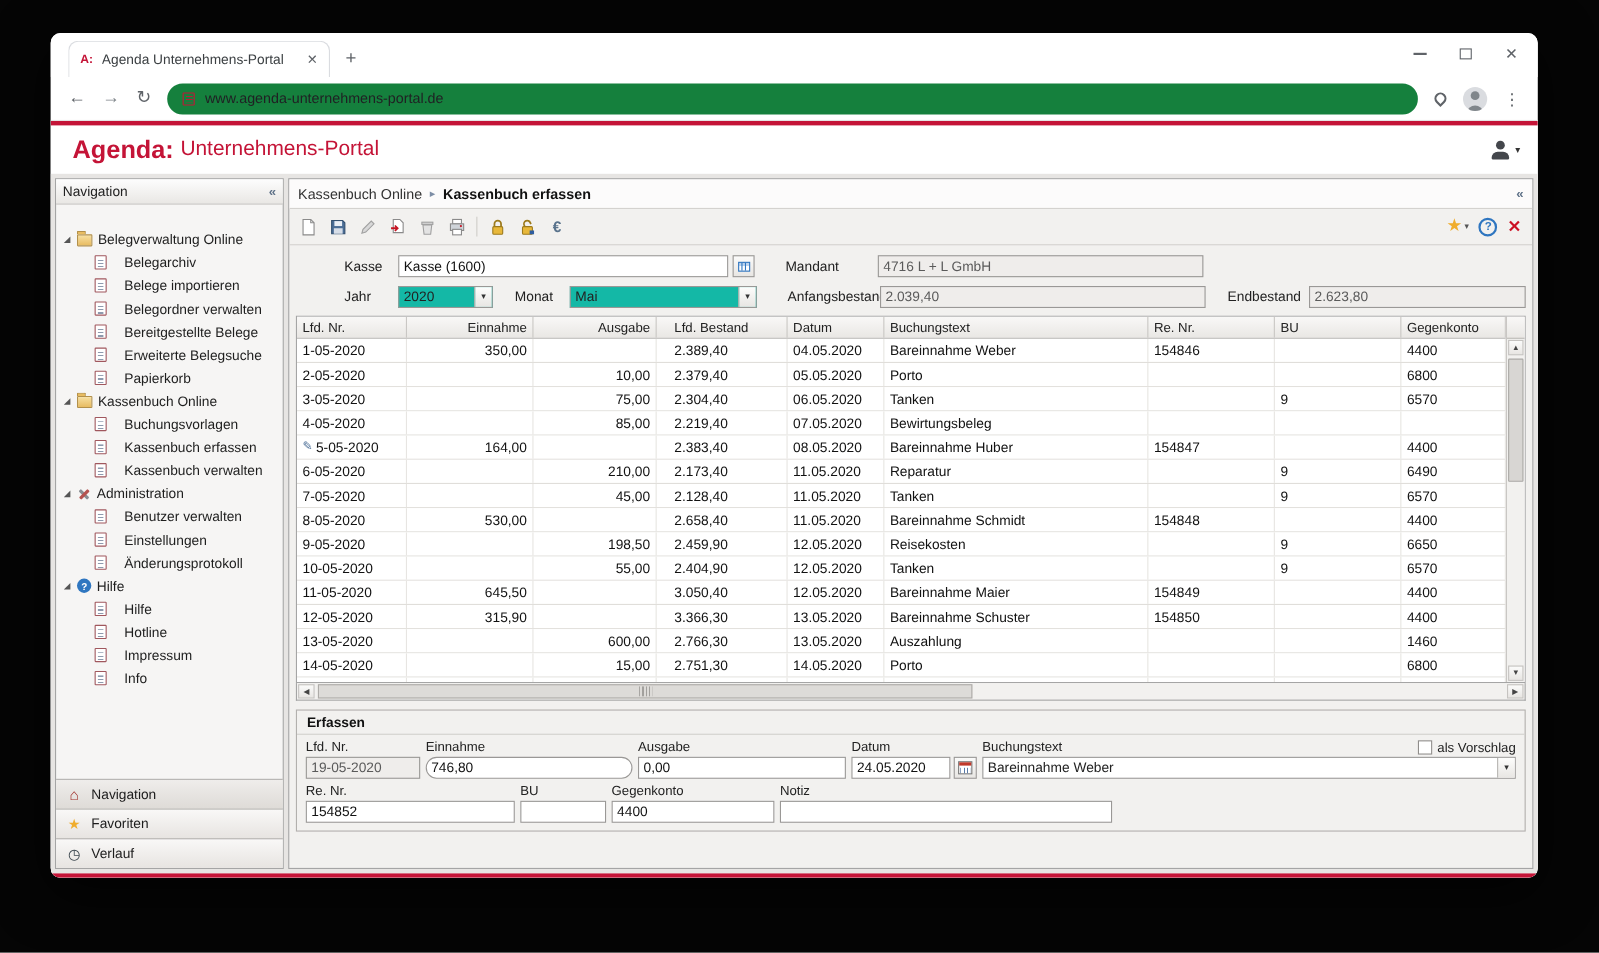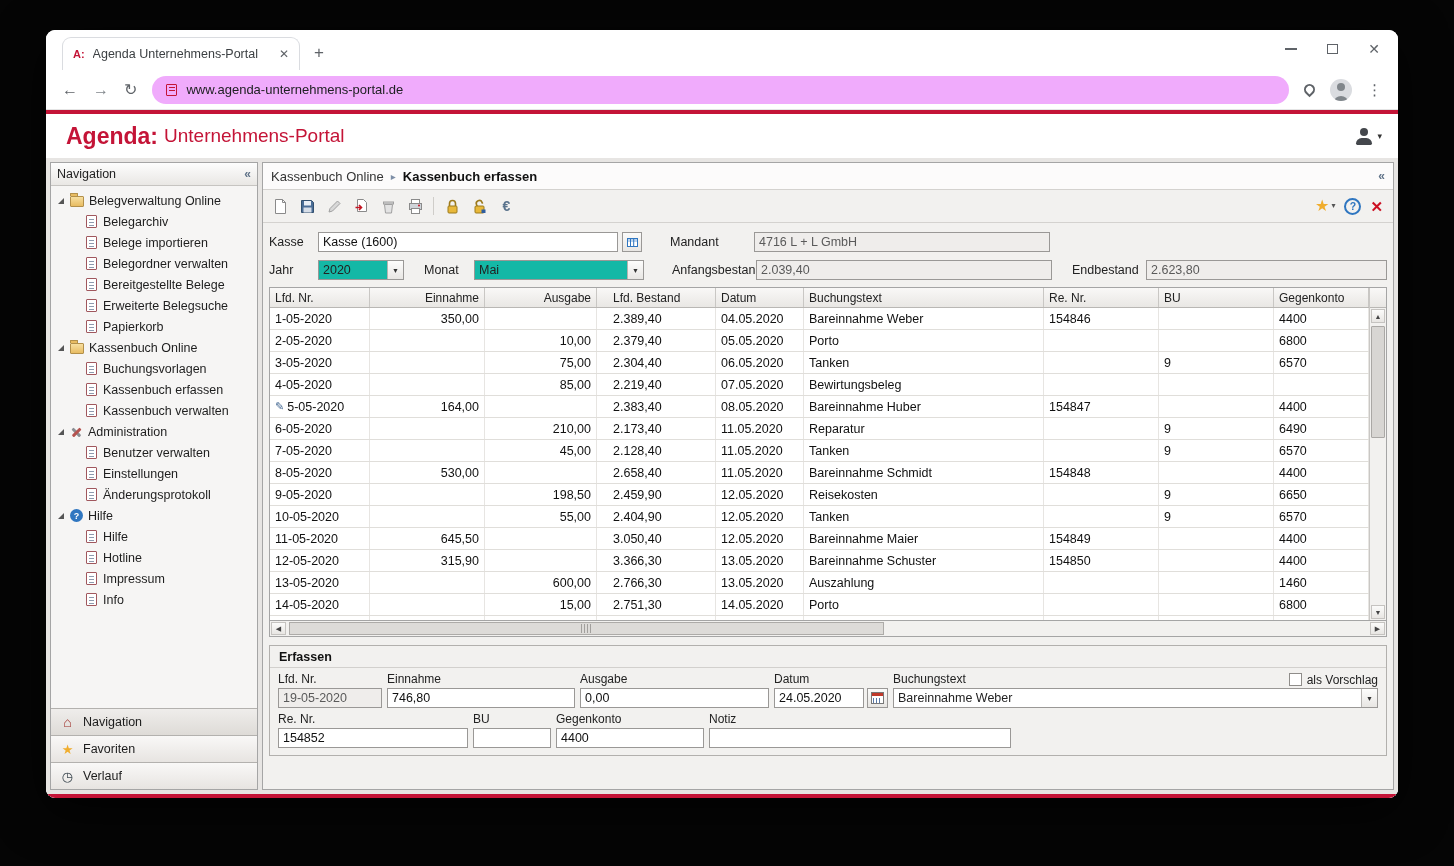--- a/index.html
+++ b/index.html
@@ -26,21 +26,21 @@
   .t-close{ color:#5f6368; font-size:12px; line-height:1; }
   .newtab{ margin:0 0 9px 14px; color:#5f6368; font-size:17px; line-height:1; }
   .win-controls{ position:absolute; right:18px; top:12px; display:flex; gap:30px; align-items:center; height:14px; }
   .wmin{ width:12px; height:2px; background:#5f6368; }
   .wmax{ width:11px; height:10px; border:1.5px solid #5f6368; }
   .wclose{ color:#5f6368; font-size:14px; line-height:1; }
 
   .urlbar{ height:40px; display:flex; align-items:center; gap:15px; padding:0 16px; border-bottom:1px solid #e4e4e4; flex:0 0 auto; }
   .nav-ic{ color:#5f6368; font-size:16px; line-height:1; }
   .nav-ic.fwd{ color:#80868b; }
-  .url-pill{ flex:1; height:28px; border-radius:14px; background:#f0abfc; display:flex; align-items:center; gap:9px; padding:0 14px; }
+  .url-pill{ flex:1; height:28px; border-radius:14px; background:#15803d; display:flex; align-items:center; gap:9px; padding:0 14px; }
   .site-ic{ width:11px; height:12px; border:1.5px solid var(--red); border-radius:1px; position:relative; flex:0 0 auto; }
   .site-ic::after{ content:""; position:absolute; left:1.5px; right:1.5px; top:2px; height:6px;
     background:repeating-linear-gradient(to bottom, var(--red) 0 1px, transparent 1px 3px); }
   .url-text{ font-size:13px; color:#202124; }
   .pin{ width:11px; height:11px; border:2px solid #5f6368; border-radius:50% 50% 50% 0; transform:rotate(-45deg); }
   .avatar{ width:22px; height:22px; border-radius:50%; background:#dadce0; position:relative; overflow:hidden; }
   .avatar::before{ content:""; position:absolute; top:4px; left:7px; width:8px; height:8px; border-radius:50%; background:#80868b; }
   .avatar::after{ content:""; position:absolute; bottom:-7px; left:4px; width:14px; height:12px; border-radius:50%; background:#80868b; }
   .dots{ color:#5f6368; font-size:15px; }
 
@@ -56,24 +56,24 @@
   .person::after{ content:""; position:absolute; bottom:0; left:1px; width:16px; height:7px; border-radius:8px 8px 2px 2px; background:#44474c; }
   .hdr-caret{ font-size:9px; color:#333; }
 
   .main{ flex:1; display:flex; background:#e7e5e3; padding:4px; gap:4px; min-height:0; }
 
   
   .sidebar{ width:208px; flex:0 0 auto; border:1px solid #a5a5a5; background:#f6f5f4; display:flex; flex-direction:column; }
   .s-header{ height:23px; background:linear-gradient(#fdfdfd,#e9e7e4); border-bottom:1px solid #c6c4c1;
     display:flex; align-items:center; justify-content:space-between; padding:0 6px; font-size:12.5px; color:#222; flex:0 0 auto; }
   .collapse{ color:#5f7288; font-size:12px; font-weight:bold; line-height:1; }
-  .tree{ flex:1; padding-top:4px; overflow:hidden; font-size:12.5px; color:#1e1e1e; }
+  .tree{ flex:1; padding-top:21px; overflow:hidden; font-size:12.5px; color:#1e1e1e; }
   .tree-group{ height:21px; display:flex; align-items:center; gap:5px; padding-left:7px; white-space:nowrap; }
   .twisty{ width:0; height:0; border-left:6px solid transparent; border-bottom:6px solid #555; margin-right:1px; flex:0 0 auto; }
-  .tree-leaf{ height:21px; display:flex; align-items:center; gap:6px; padding-left:35px; white-space:nowrap; }
+  .tree-leaf{ height:21px; display:flex; align-items:center; gap:16px; padding-left:35px; white-space:nowrap; }
   .folder-icon{ width:14px; height:11px; background:linear-gradient(#f7dfa0,#e8bc62); border:1px solid #b3904a; border-radius:1px; position:relative; margin-top:2px; flex:0 0 auto; }
   .folder-icon::before{ content:""; position:absolute; top:-4px; left:-1px; width:6px; height:2px; background:#e8bc62; border:1px solid #b3904a; border-bottom:none; border-radius:1px 1px 0 0; }
   .tools-icon{ width:13px; height:13px; position:relative; flex:0 0 auto; }
   .tools-icon::before,.tools-icon::after{ content:""; position:absolute; top:5.5px; left:1px; width:11px; height:2.5px; border-radius:1px; }
   .tools-icon::before{ background:#8a8d92; transform:rotate(45deg); }
   .tools-icon::after{ background:#b5534f; transform:rotate(-45deg); }
   .help-badge{ width:13px; height:13px; border-radius:50%; background:#2f76c0; color:#fff; font-size:9px; font-weight:bold; display:grid; place-items:center; flex:0 0 auto; }
   .doc-icon{ width:11px; height:13px; background:#fff; border:1px solid #a0575d; border-radius:1px; position:relative; flex:0 0 auto; }
   .doc-icon::before{ content:""; position:absolute; left:2px; right:2px; top:3px; height:8px;
     background:repeating-linear-gradient(to bottom,#8e9aae 0 1px, transparent 1px 3px); }
@@ -96,21 +96,21 @@
   .toolbar{ height:33px; display:flex; align-items:center; gap:3px; padding:0 5px; border-bottom:1px solid #d4d2cf; flex:0 0 auto; }
   .tbtn{ width:24px; height:24px; display:grid; place-items:center; }
   .tsep{ width:1px; height:18px; background:#cfcdc9; margin:0 3px; }
   .tb-right{ margin-left:auto; display:flex; align-items:center; gap:9px; padding-right:5px; }
   .star-btn{ color:#f0ad2d; font-size:16px; display:flex; align-items:center; line-height:1; }
   .star-caret{ font-size:8px; color:#555; margin-left:2px; }
   .help-btn{ width:17px; height:17px; border-radius:50%; border:2px solid #2f76c0; color:#2f76c0; font-size:10.5px; font-weight:bold; display:grid; place-items:center; }
   .close-btn{ color:#cc1022; font-size:15px; font-weight:bold; line-height:1; }
 
   .filters{ padding:7px 6px 5px; flex:0 0 auto; font-size:12.5px; color:#222; }
-  .frow{ display:flex; align-items:center; height:24px; }
+  .frow{ display:flex; align-items:center; height:24px;margin-left:44px; }
   .frow.first{ margin-bottom:4px; }
   .flabel{ flex:0 0 auto; }
   .lw49{ width:49px; } .lw50{ width:50px; } .lw84{ width:84px; } .lw74{ width:74px; }
   .ml20{ margin-left:20px; } .ml28{ margin-left:28px; }
   input.txt{ height:20px; border:1px solid #9a9896; background:#fff; font:12.5px "Liberation Sans",sans-serif; padding:0 4px; color:#111; }
   input.ro{ background:#efedeb; color:#5a5a5a; }
   .w300{ width:300px; } .w258{ width:296px; } .wflex{ flex:1; min-width:0; }
   .lookup-btn{ width:20px; height:20px; border:1px solid #9a9896; background:linear-gradient(#fbfbfa,#e8e6e3); margin-left:4px; display:grid; place-items:center; flex:0 0 auto; }
   .grid-ic{ width:11px; height:9px; border:1px solid #2f76c0; background:linear-gradient(#bcd4ee 0 2.5px,#fff 2.5px); position:relative; }
   .grid-ic::after{ content:""; position:absolute; left:2.8px; top:0; bottom:0; width:1px; background:#2f76c0; box-shadow:3.2px 0 0 #2f76c0; }
@@ -904,21 +904,21 @@
         <div class="erfassen">
           <div class="erf-title">Erfassen</div>
           <div class="erf-fields">
             <div class="erow">
               <div class="fgroup w104">
                 <span class="flab">Lfd. Nr.</span>
                 <input class="txt ro" style="width: 100%;" readonly="" value="19-05-2020">
               </div>
               <div class="fgroup w188">
                 <span class="flab">Einnahme</span>
-                <input class="txt" style="width: 100%;" value="746,80">
+                <input class="txt" style="width: 100%; border-radius: 10px;" value="746,80">
               </div>
               <div class="fgroup w189">
                 <span class="flab">Ausgabe</span>
                 <input class="txt" style="width: 100%;" value="0,00">
               </div>
               <div class="fgroup">
                 <span class="flab">Datum</span>
                 <span class="datum-wrap">
                   <input class="txt w90" value="24.05.2020" style="">
                   <span class="cal-btn">

